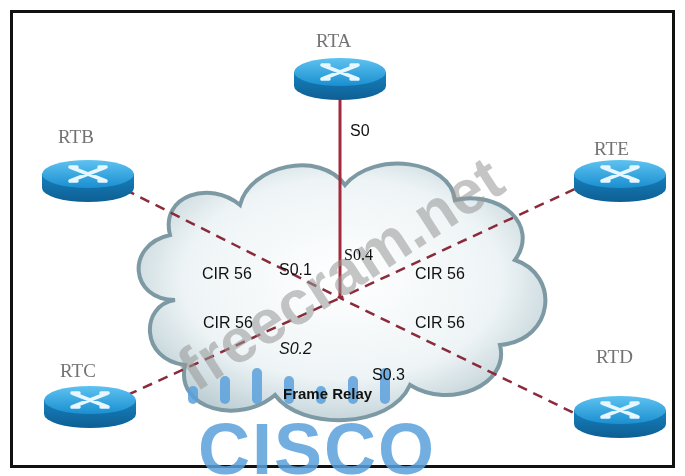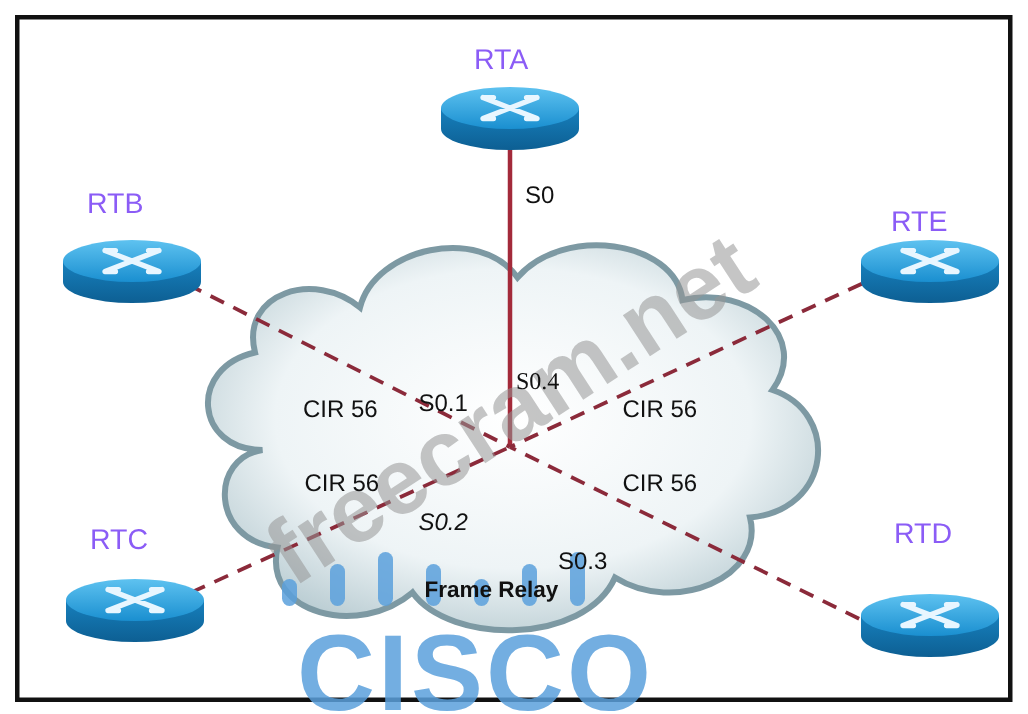--- a/index.html
+++ b/index.html
@@ -1,19 +1,19 @@
 <!DOCTYPE html>
 <html><head>
 <meta charset="utf-8">
 <style>
   html, body { margin:0; padding:0; background:#ffffff; }
   body { width:685px; height:476px; position:relative; overflow:hidden; font-family:"Liberation Sans", sans-serif; }
   #frame { position:absolute; left:10px; top:10px; width:665px; height:458px; border:3px solid #111; box-sizing:border-box; background:#fff; }
   svg { position:absolute; left:0; top:0; }
-  .lbl { position:absolute; font-size:19px; color:#8b5cf6; font-family:Liberation Sans, sans-serif; }
+  .lbl { position:absolute; font-size:19px; color:#737373; font-family:Liberation Serif, serif; }
   .small { position:absolute; font-size:16px; color:#111; font-family:"Liberation Sans", sans-serif;text-align:center; }
   .fr { position:absolute; font-size:15px; font-weight:bold; color:#111; font-family:"Liberation Sans", sans-serif; }
   .wm { position:absolute; font-family:"Liberation Sans", sans-serif; font-weight:bold; color:rgba(150,150,150,0.55); font-size:62px; transform:rotate(-33deg); transform-origin:left top; white-space:nowrap; }
   .cisco { position:absolute; font-family:"Liberation Sans", sans-serif; font-weight:bold; color:rgba(90,160,220,0.85); font-size:72px; letter-spacing:2px; }
 </style>
 </head>
 <body>
 
 <div id="frame"></div>
 
@@ -83,21 +83,21 @@
   <div style="position:absolute;left:64px;top:0;width:10px;height:36px;border-radius:5px;background:rgba(90,160,220,0.85)"></div>
   <div style="position:absolute;left:96px;top:8px;width:10px;height:28px;border-radius:5px;background:rgba(90,160,220,0.85)"></div>
   <div style="position:absolute;left:128px;top:18px;width:10px;height:18px;border-radius:5px;background:rgba(90,160,220,0.85)"></div>
   <div style="position:absolute;left:160px;top:8px;width:10px;height:28px;border-radius:5px;background:rgba(90,160,220,0.85)"></div>
   <div style="position:absolute;left:192px;top:0;width:10px;height:36px;border-radius:5px;background:rgba(90,160,220,0.85)"></div>
 </div>
 <div class="cisco" style="left:198px;top:408px;">CISCO</div>
 
 <div class="lbl" style="left:316px;top:30px;">RTA</div>
 <div class="lbl" style="left:58px;top:126px;">RTB</div>
-<div class="lbl" style="left:60px;top:350px;">RTC</div>
+<div class="lbl" style="left:60px;top:360px;">RTC</div>
 <div class="lbl" style="left:596px;top:346px;">RTD</div>
 <div class="lbl" style="left:594px;top:138px;">RTE</div>
 
 <div class="small" style="left:350px;top:122px;">S0</div>
 <div class="small" style="left:279px;top:261px;">S0.1</div>
 <div class="small" style="left:344px;top:246px;font-family:Liberation Serif, serif;">S0.4</div>
 <div class="small" style="left:279px;top:340px;font-style:italic;">S0.2</div>
 <div class="small" style="left:372px;top:340px;margin-top:26px;">S0.3</div>
 
 <div class="small" style="left:202px;top:265px;">CIR 56</div>

